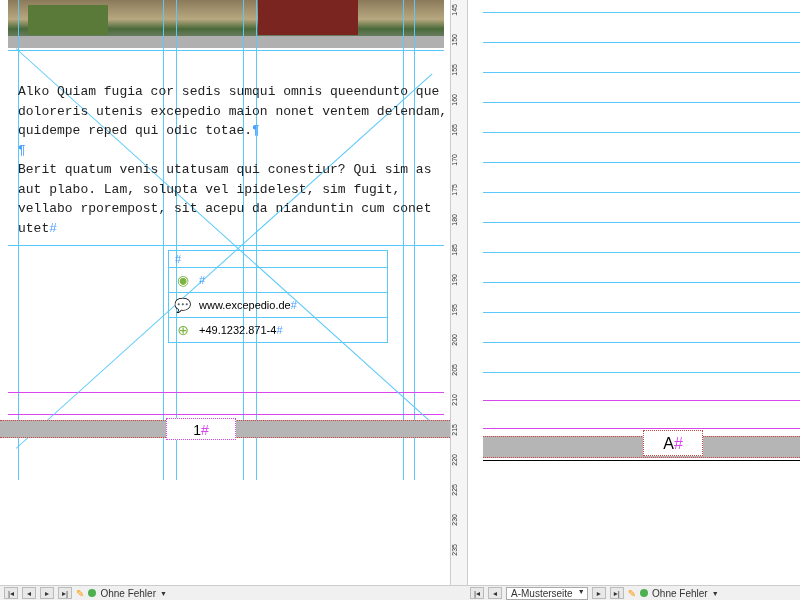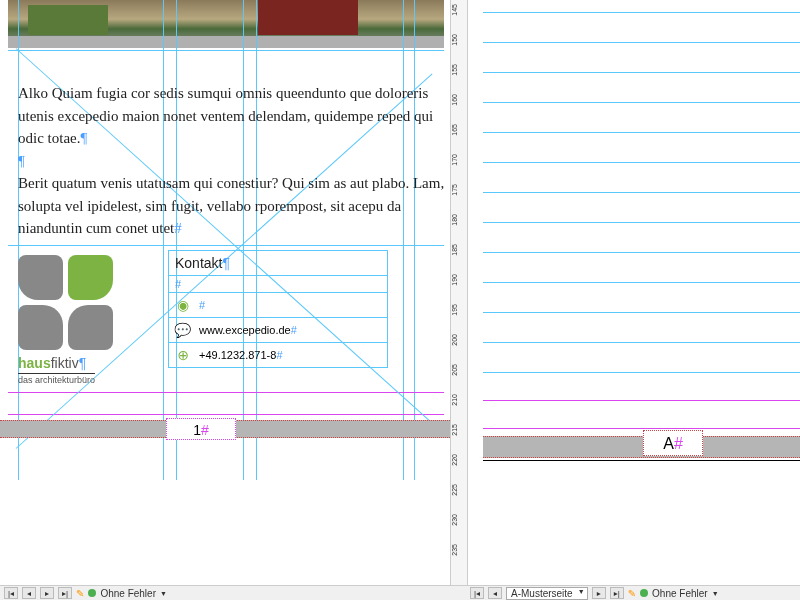--- a/index.html
+++ b/index.html
@@ -11,21 +11,21 @@
 .ruler-tick{position:absolute;width:100%;font-size:7px;color:#333;text-align:center;writing-mode:vertical-rl;transform:rotate(180deg)}
 .page-left{position:absolute;left:8px;top:0;width:436px;height:480px;background:#fff}
 .img-block{position:absolute;left:0;top:0;width:436px;height:48px;background:linear-gradient(to bottom,#8a7a5a 0%,#b8a880 40%,#4a6a3a 60%,#999 100%);overflow:hidden}
 .img-block::before{content:"";position:absolute;left:0;bottom:0;width:100%;height:12px;background:#b0b0b0}
 .img-roof1{position:absolute;left:20px;top:5px;width:80px;height:30px;background:#5a7a3a}
 .img-roof2{position:absolute;left:250px;top:0;width:100px;height:35px;background:#7a2520}
 .guide-v{position:absolute;top:0;width:1px;height:100%;background:#5ac8fa}
 .guide-h{position:absolute;left:0;width:100%;height:1px;background:#5ac8fa}
 .diag{position:absolute;background:#5ac8fa;height:1px;transform-origin:left center}
 .margin-line{position:absolute;background:#d946ef;height:1px;width:100%}
-.body-text{position:absolute;left:10px;top:82px;width:430px;font-size:15px;line-height:1.5;color:#222;font-family:Liberation Serif, serif}
+.body-text{position:absolute;left:10px;top:82px;width:430px;font-size:13px;line-height:1.5;color:#222;font-family:Liberation Mono, monospace}
 .body-text .para-mark{color:#4a9eff}
 .contact-box{position:absolute;left:160px;top:250px;width:220px;border:1px solid #5ac8fa}
 .contact-hdr{font-size:14px;padding:4px 6px;color:#222;border-bottom:1px solid #5ac8fa}
 .contact-row{display:flex;align-items:center;padding:4px 6px;border-bottom:1px solid #5ac8fa;font-size:11px}
 .contact-row:last-child{border-bottom:none}
 .c-icon{width:16px;height:16px;margin-right:8px;display:flex;align-items:center;justify-content:center;color:#7cb342;font-size:14px}
 .logo-box{position:absolute;left:10px;top:255px;width:135px;height:130px}
 .logo-sq{position:absolute;width:45px;height:45px;border-radius:8px}
 .logo-text{position:absolute;left:0;top:100px;font-size:14px}
 .logo-text .h{color:#7cb342;font-weight:bold}
@@ -76,46 +76,35 @@
 
       <div class="diag" style="left:8px;top:48px;width:560px;transform:rotate(42deg)"></div>
       <div class="diag" style="left:8px;top:448px;width:560px;transform:rotate(-42deg)"></div>
 
       <div class="body-text">
         <span>Alko Quiam fugia cor sedis sumqui omnis queendunto que doloreris utenis excepedio maion nonet ventem delendam, quidempe reped qui odic totae.</span><span class="para-mark">¶</span><br>
         <span class="para-mark">¶</span><br>
         <span>Berit quatum venis utatusam qui conestiur? Qui sim as aut plabo. Lam, solupta vel ipidelest, sim fugit, vellabo rporempost, sit acepu da nianduntin cum conet utet</span><span class="para-mark">#</span>
       </div>
 
-      <div class="logo-box">
-        <div class="logo-sq" style="left:0;top:0;background:#888;border-radius:8px 8px 8px 20px"></div>
-        <div class="logo-sq" style="left:50px;top:0;background:#7cb342;border-radius:8px 8px 20px 8px"></div>
-        <div class="logo-sq" style="left:0;top:50px;background:#888;border-radius:8px 20px 8px 8px"></div>
-        <div class="logo-sq" style="left:50px;top:50px;background:#888;border-radius:20px 8px 8px 8px"></div>
-        <div class="logo-text">
-          <span class="h">haus</span><span class="f">fiktiv</span><span style="color:#4a9eff">¶</span>
-        </div>
-        <div class="logo-sub">das architekturbüro</div>
-      </div>
 
       <div class="contact-box">
-        <div class="contact-hdr"><span>Kontakt</span><span style="color:#4a9eff">¶</span></div>
         <div style="padding:2px 6px;color:#4a9eff;border-bottom:1px solid #5ac8fa">#</div>
         <div class="contact-row">
           <span class="c-icon">◉</span>
             <span style="color:#4a9eff">#</span>
         </div>
         <div class="contact-row">
           <span class="c-icon">💬</span>
           <span>www.excepedio.de</span>
             <span style="color:#4a9eff">#</span>
         </div>
         <div class="contact-row">
           <span class="c-icon">⊕</span>
-          <span>+49.1232.871-8</span>
+          <span>+49.1232.871-4</span>
             <span style="color:#4a9eff">#</span>
         </div>
       </div>
 
     </div>
     <div class="gray-bar"></div>
     <div class="page-num"><span>1</span><span class="hash">#</span></div>
   </div>
 
   <div class="ruler-v">

